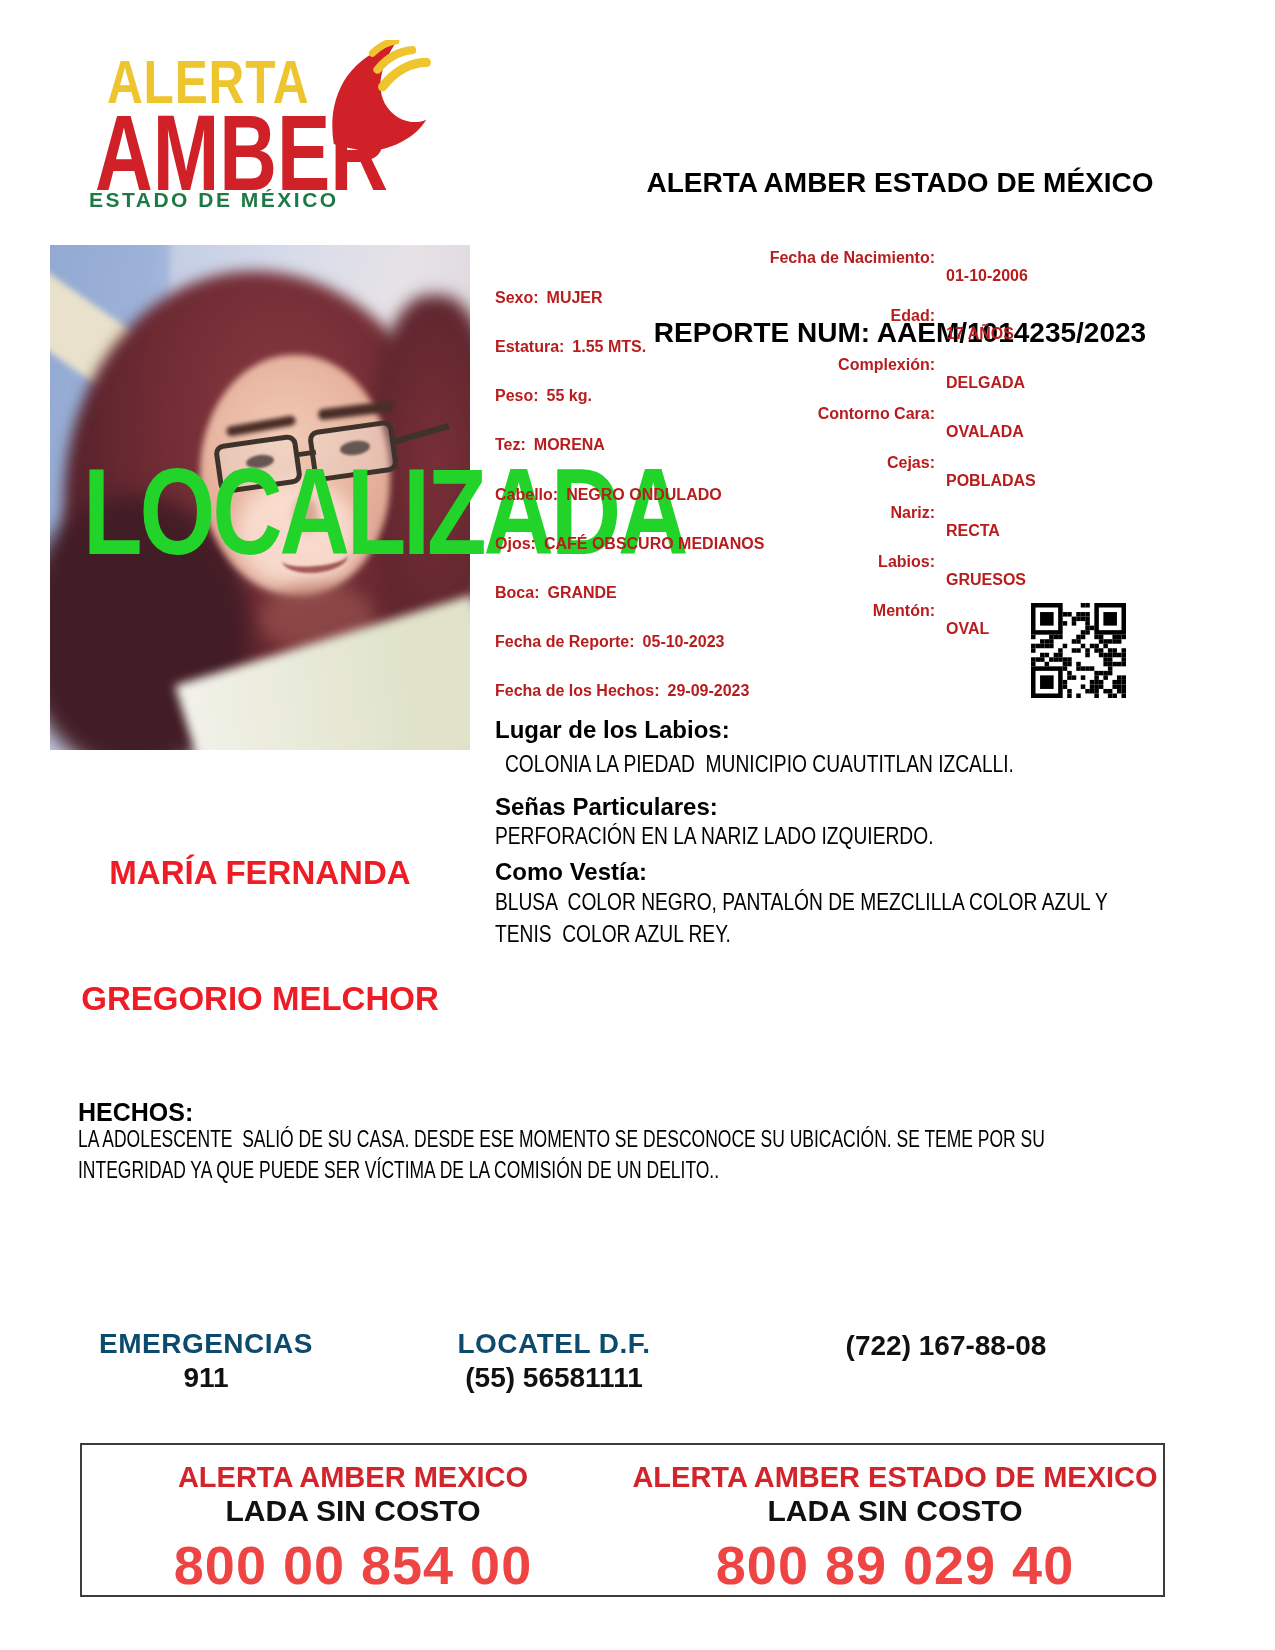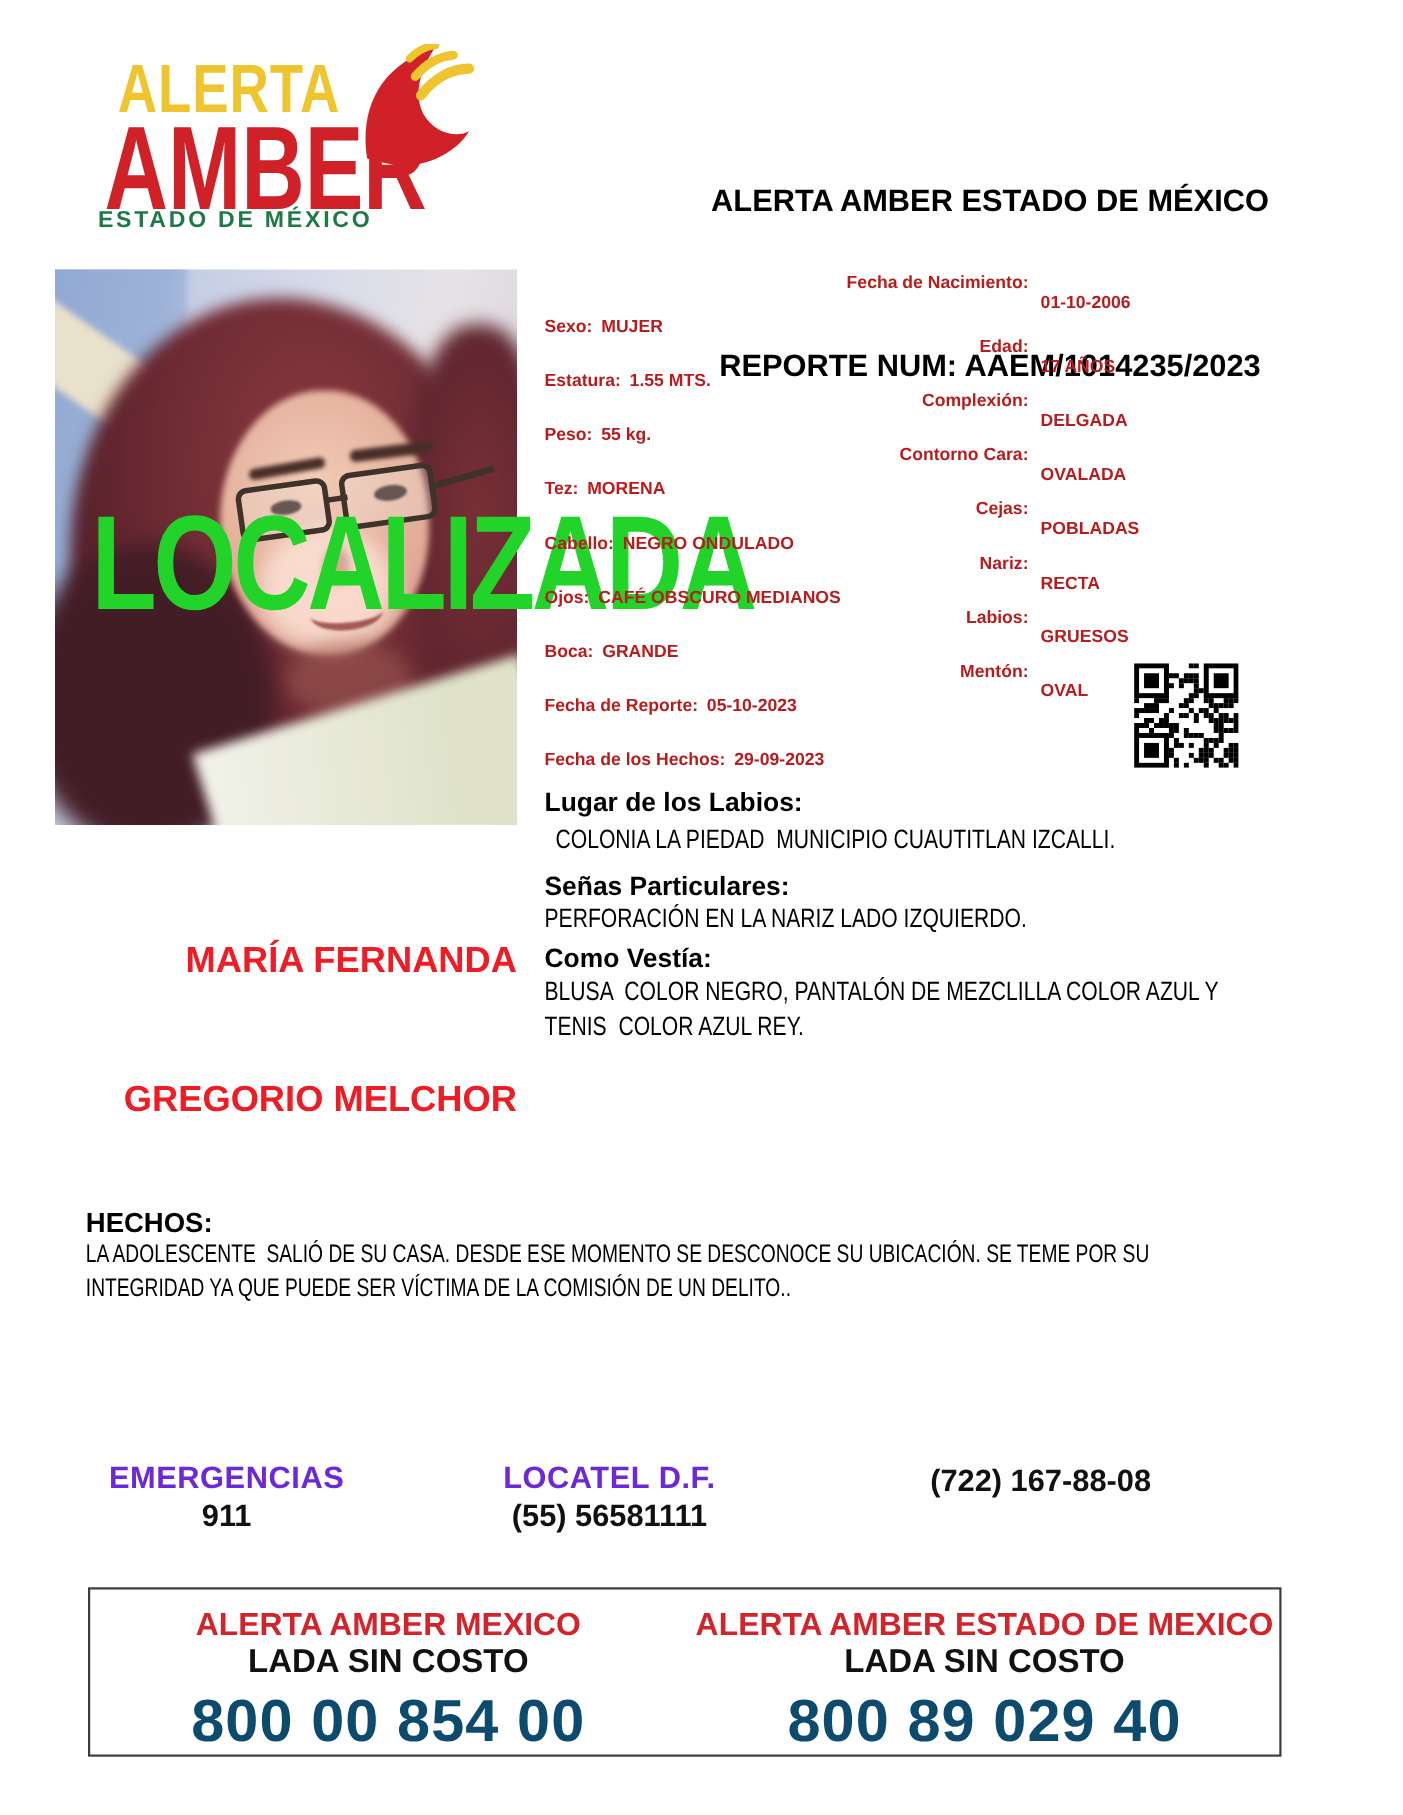--- a/index.html
+++ b/index.html
@@ -60,21 +60,21 @@
                background:rgba(168,98,88,0.5); filter:blur(8px); }
   .ph-shirt  { left:140px; top:392px; width:310px; height:150px; transform:rotate(-17deg);
                background:linear-gradient(100deg,#f2f2ea 0%,#e0e3ca 70%); filter:blur(5px); }
 
   
   .watermark { position:absolute; left:83px; top:442px; font-size:122px; font-weight:bold;
                color:#22d42a; letter-spacing:-4px; transform:scaleX(0.80); transform-origin:left top;
                z-index:2; white-space:pre; }
 
   
-  .name { position:absolute; left:50px; top:768px; width:420px; text-align:right; z-index:3;
+  .name { position:absolute; left:50px; top:768px; width:420px; text-align:center; z-index:3;
           color:#ee1c25; font-size:33px; font-weight:bold; line-height:42px; white-space:pre; }
 
   
   .drow { position:absolute; left:495px; width:612px; height:30px; font-size:16px; font-weight:bold;
           color:#b91c1c; z-index:3; white-space:pre; }
   .drow .dleft { position:absolute; left:0; }
   .drow .drl   { position:absolute; left:0; width:440px; text-align:right; }
   .drow .drv   { position:absolute; left:451px; }
   .dval { margin-left:8px; }
   .slabel { position:absolute; left:495px; font-size:24px; font-weight:bold; color:#000; z-index:3; white-space:pre; }
@@ -85,34 +85,34 @@
   .qr { position:absolute; left:1031px; top:603px; width:95px; height:95px; background:#fff; z-index:3; }
 
   
   .hechos-label { position:absolute; left:78px; top:1098px; font-size:25px; font-weight:bold; color:#000; }
   .hechos-line  { font-size:23px; transform:scaleX(0.76); }
   .hl1 { left:78px; top:1126px; }
   .hl2 { left:78px; top:1157px; }
 
   
   .contact { position:absolute; top:1328px; text-align:center; z-index:3; }
-  .contact .clabel { font-size:28px; font-weight:bold; color:#6d28d9; letter-spacing:0.5px; white-space:pre; }
+  .contact .clabel { font-size:28px; font-weight:bold; color:#0c4a6e; letter-spacing:0.5px; white-space:pre; }
   .contact .cnum   { font-size:28px; font-weight:bold; color:#111; margin-top:2px; white-space:pre; }
   .c0 { left:56px;  width:300px; }
   .c1 { left:394px; width:320px; }
   .c2 { left:776px; width:340px; }
 
   
   .hotbox { position:absolute; left:80px; top:1443px; width:1085px; height:154px;
             border:2px solid #3c3c3c; background:#fff; }
   .hotcol { position:absolute; top:0; width:542px; height:100%; text-align:center; }
   .hc0 { left:0; } .hc1 { left:542px; }
   .hot-title { margin-top:16px; font-size:29px; font-weight:bold; color:#d1242b; white-space:pre; }
   .hot-sub   { font-size:30px; font-weight:bold; color:#111; white-space:pre; }
-  .hot-num   { margin-top:6px; font-size:54px; font-weight:bold; color:#0c4a6e; letter-spacing:1px; white-space:pre; }
+  .hot-num   { margin-top:6px; font-size:54px; font-weight:bold; color:#ef4444; letter-spacing:1px; white-space:pre; }
 </style>
 </head>
 <body>
 
 <div class="page">
 
   <div class="logo">
     <div class="logo-alerta">ALERTA</div>
     <div class="logo-amber">AMBER</div>
     <svg class="logo-swoosh" viewBox="0 0 105 110">

